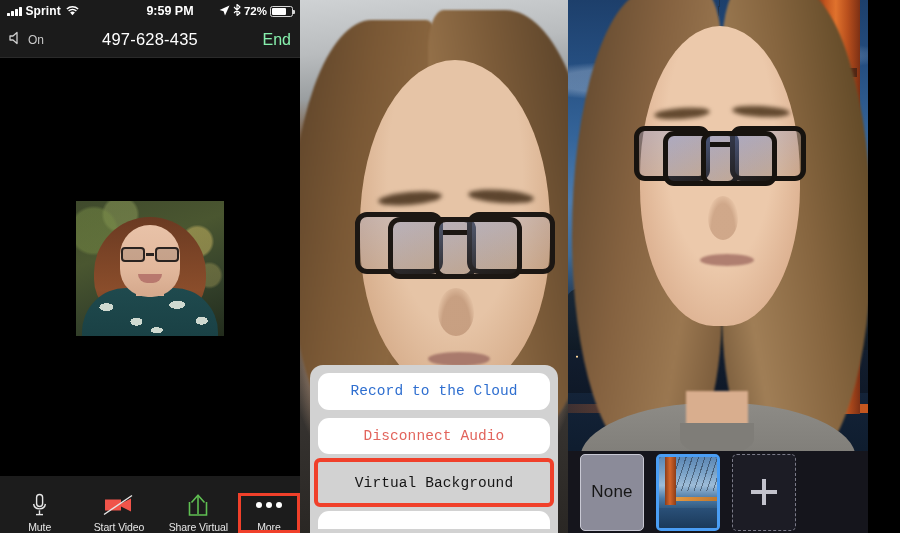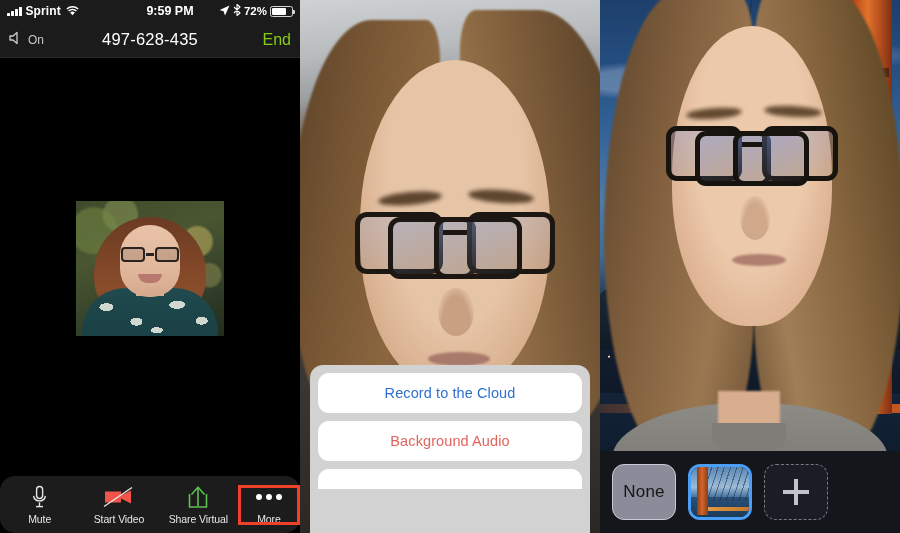--- a/index.html
+++ b/index.html
@@ -6,21 +6,21 @@
   html, body {
     width: 900px; height: 533px;
     background: #000;
     font-family: "Liberation Sans", sans-serif;
     overflow: hidden;
   }
   .stage { position: relative; width: 900px; height: 533px; display: flex; }
 
   .panel { position: relative; height: 533px; overflow: hidden; }
   .panel-1 { width: 300px; background: #000; }
-  .panel-2 { width: 300px; }
+  .panel-2 { width: 268px; font-family: Liberation Mono, monospace; }
   .panel-3 { width: 300px; }
 
   
   .status-bar {
     position: absolute; top: 0; left: 0; width: 300px; height: 22px;
     background: #1b1b1b; color: #fff;
     display: flex; align-items: center; padding: 0 7px;
     font-size: 12px; font-weight: bold;
   }
   .sb-left { display: flex; align-items: center; gap: 4px; }
@@ -53,21 +53,21 @@
   .call-header {
     position: absolute; top: 22px; left: 0; width: 300px; height: 36px;
     background: #1b1b1b; display: flex; align-items: center; padding: 0 9px;
     border-bottom: 1px solid #2a2a2a;
   }
   .spk { display: flex; align-items: center; gap: 4px; color: #c9c9c9; font-size: 12px; }
   .call-id {
     position: absolute; left: 0; right: 0; text-align: center;
     color: #fff; font-size: 16.5px; letter-spacing: .2px; pointer-events: none;
   }
-  .end-btn { margin-left: auto; color: #84cc16; font-size: 16px; }
+  .end-btn { margin-left: auto; color: #86efac; font-size: 16px; }
 
   .video-stage { position: absolute; top: 58px; left: 0; width: 300px; bottom: 57px; background: #000; }
   .thumb {
     position: absolute; left: 76px; top: 143px; width: 148px; height: 135px;
     overflow: hidden; background: #2a2f22;
   }
   .thumb .bg {
     position:absolute; inset:0;
     background:
       radial-gradient(circle at 82% 30%, rgba(196,178,96,.55) 0 9%, transparent 11%),
@@ -113,21 +113,21 @@
       linear-gradient(180deg,#1f4a4e 0%,#1a4145 100%);
     border-radius: 44px 44px 0 0;
   }
   .thumb .neck {
     position:absolute; left:60px; bottom:40px; width:28px; height:18px;
     background:#dcae92;
   }
 
   .toolbar {
     position: absolute; left: 0; bottom: 0; width: 300px; height: 57px;
-    background: #1c1c1c; display: flex; align-items: center; border-radius: 15px;
+    background: #1c1c1c; display: flex; align-items: flex-end;
   }
   .tb-item {
     flex: 1; display: flex; flex-direction: column; align-items: center;
     justify-content: center; gap: 4px; color: #e6e6e6; position: relative;
   }
   .tb-label { font-size: 10.5px; letter-spacing: -.1px; white-space: nowrap; }
   .tb-icon { height: 24px; display: flex; align-items: center; justify-content: center; }
   .tb-item.more {
     outline: 3px solid #f0402a; outline-offset: -3px;
     background: #1c1c1c; flex: 0 0 62px;
@@ -300,21 +300,21 @@
   }
   .p3-neck{position:absolute;left:118px;bottom:96px;width:62px;height:46px;background:#d9ae8e;filter:blur(1px);}
   .p3-collar{position:absolute;left:112px;bottom:78px;width:74px;height:32px;
     background:#7f7d78;border-radius:0 0 50% 50%;}
 
   .bg-picker {
     position: absolute; left: 0; bottom: 0; width: 300px; height: 82px;
     background: #15151c; display: flex; align-items: center; gap: 12px; padding: 0 12px;
   }
   .bg-tile {
-    width: 64px; height: 56px; border-radius: 12px; flex: 0 0 auto;
+    width: 64px; height: 77px; border-radius: 5px; flex: 0 0 auto;
     display: flex; align-items: center; justify-content: center;
     position: relative; overflow: hidden;
   }
   .bg-tile.none { background: #8b8b99; border: 1.5px solid #c9c9d4; color: #161616;
     font-size: 17px; letter-spacing: .2px; }
   .bg-tile.sel { border: 3px solid #4a9ef5; padding: 0; }
   .bg-tile.add { border: 1.5px dashed #7a7a88; background: #1c1c25; }
   .bg-tile.add .plus { width: 26px; height: 26px; position: relative; }
   .bg-tile.add .plus::before, .bg-tile.add .plus::after {
     content:""; position:absolute; background:#c2c2cc;
@@ -470,21 +470,22 @@
         <span class="r">
             <span class="p2-eyeR"></span>
           </span>
       </div>
       <div class="p2-nose"></div>
       <div class="p2-mouth"></div>
     </div>
 
     <div class="action-sheet">
       <div class="as-btn rec">Record to the Cloud</div>
-      <div class="as-btn disc">Background Audio</div>
+      <div class="as-btn disc">Disconnect Audio</div>
+      <div class="as-btn vb">Virtual Background</div>
       <div class="as-btn partial"></div>
     </div>
   </div>
 
   <div class="panel panel-3">
     <div class="vb-stage">
       <div class="vb-sky"></div>
       <div class="vb-clouds"></div>
       <div class="vb-hills"></div>
       <div class="vb-lights"></div>

